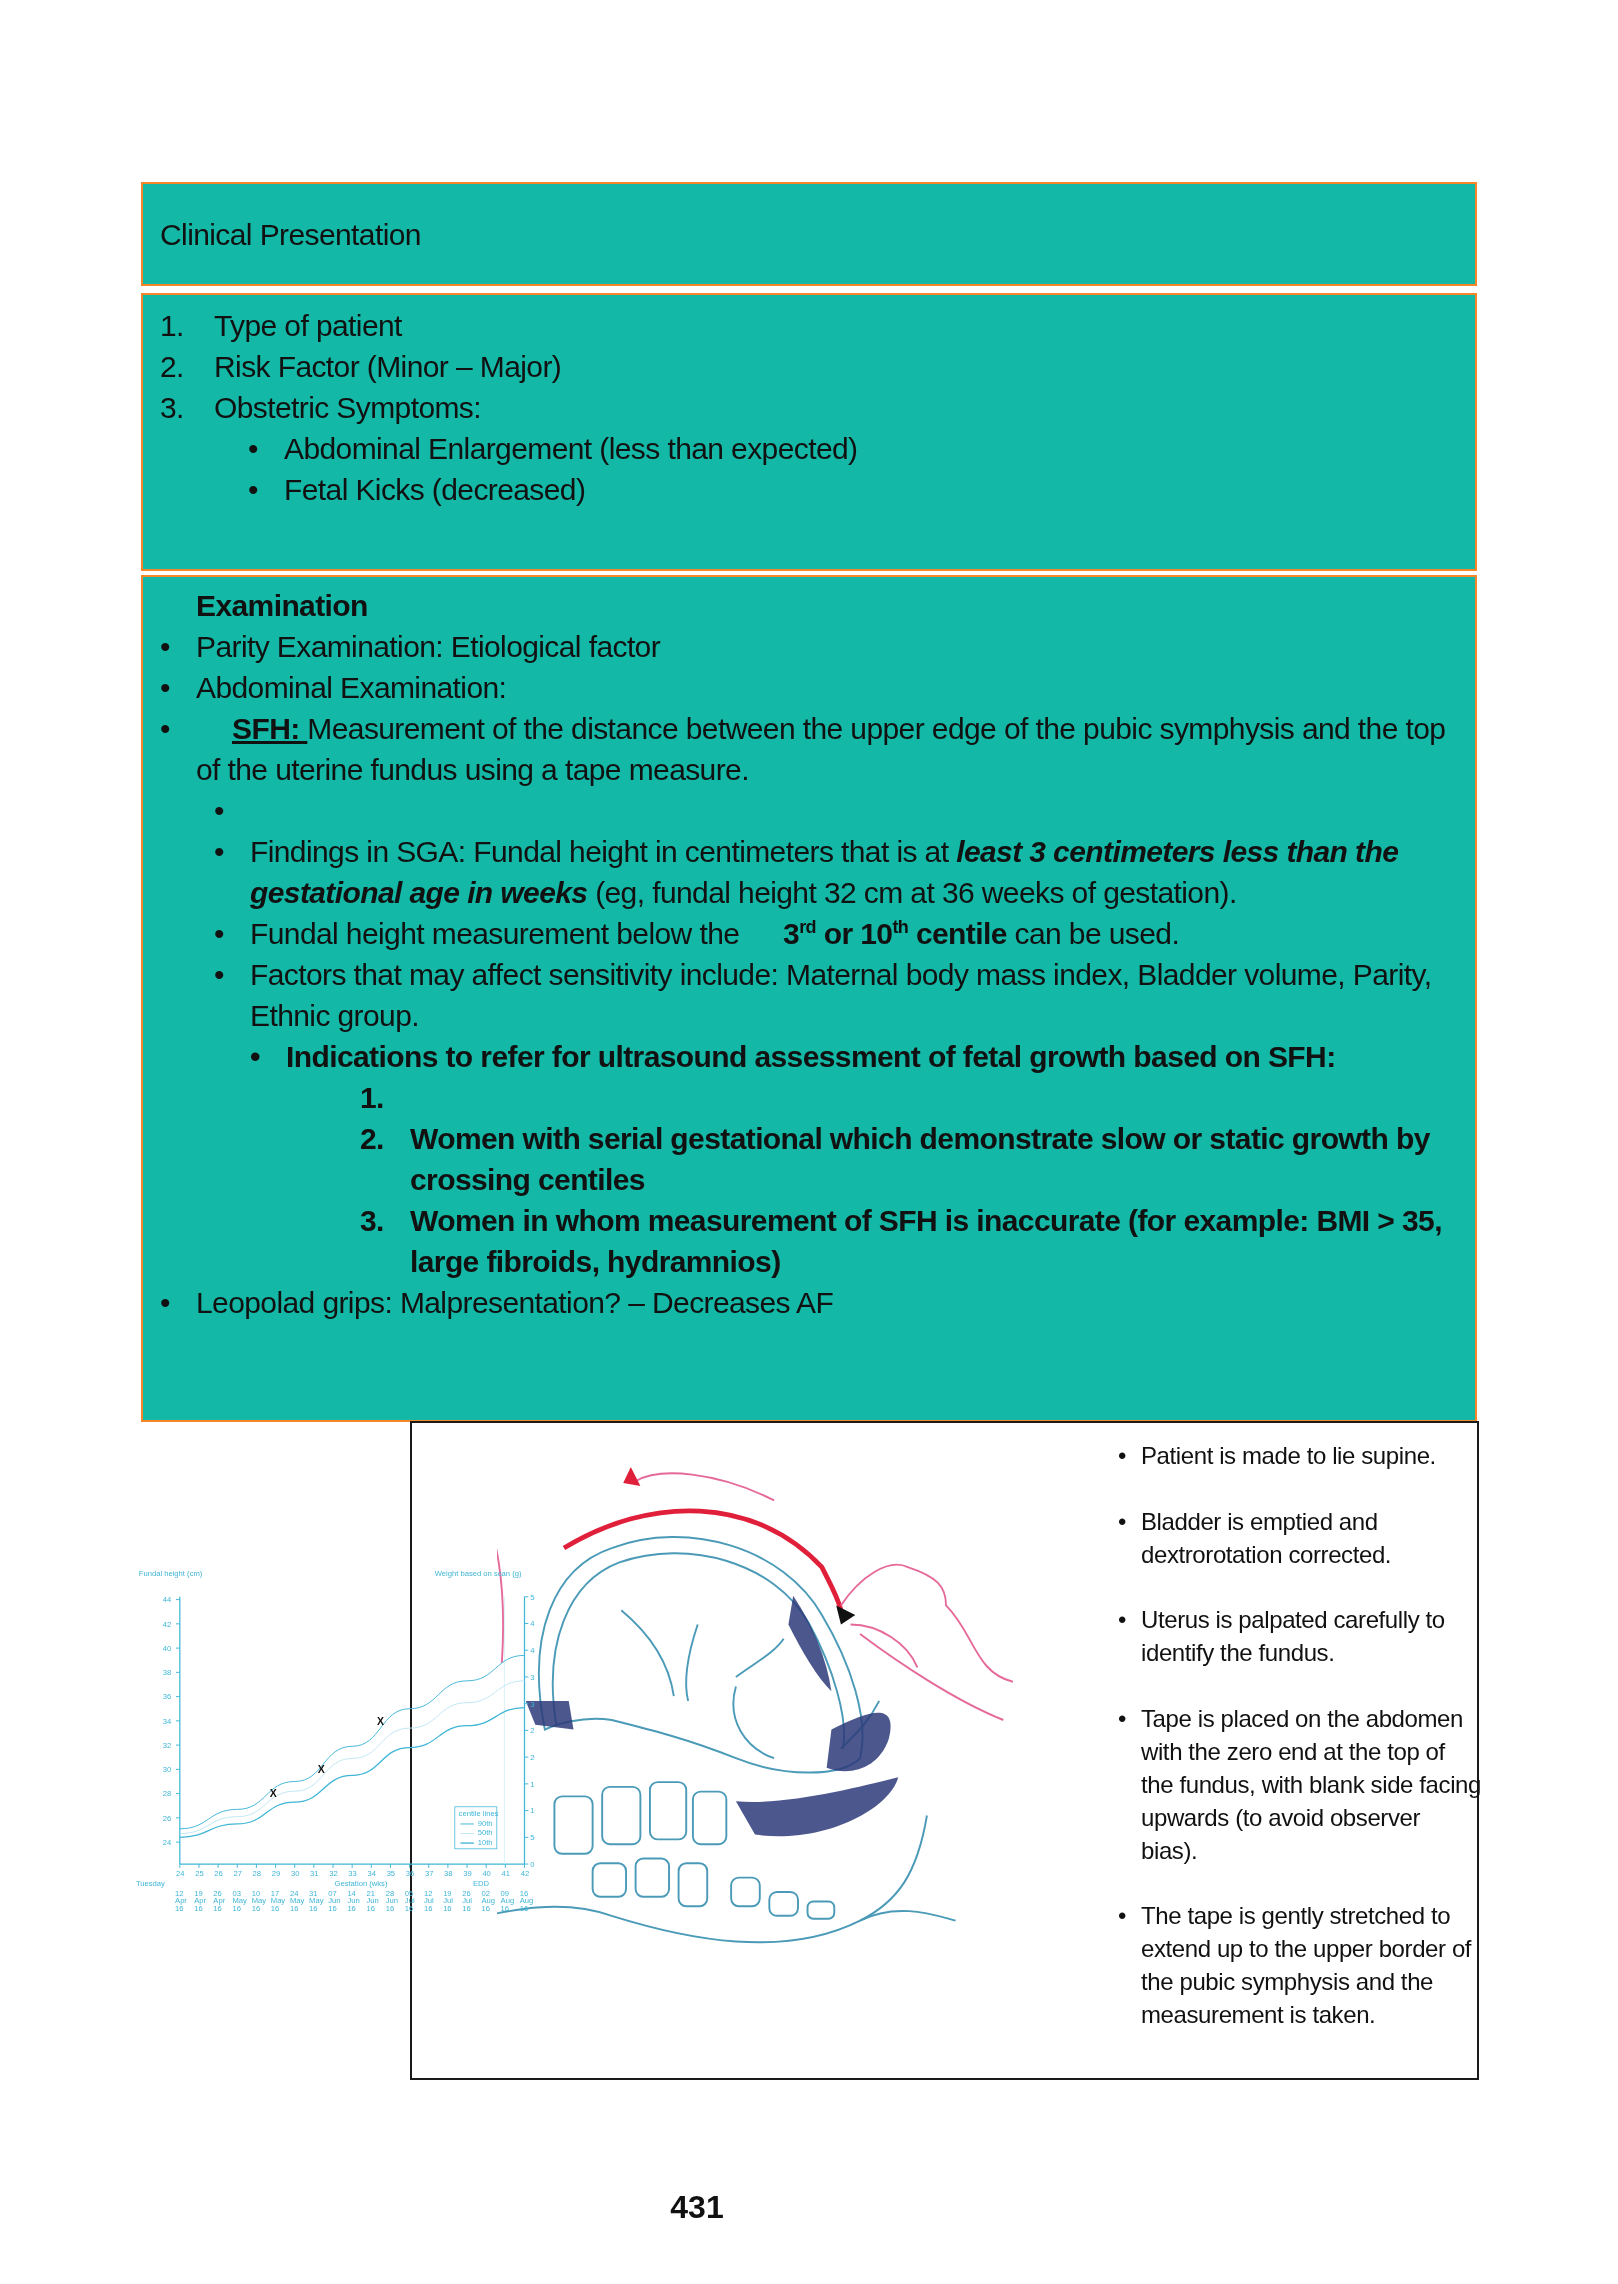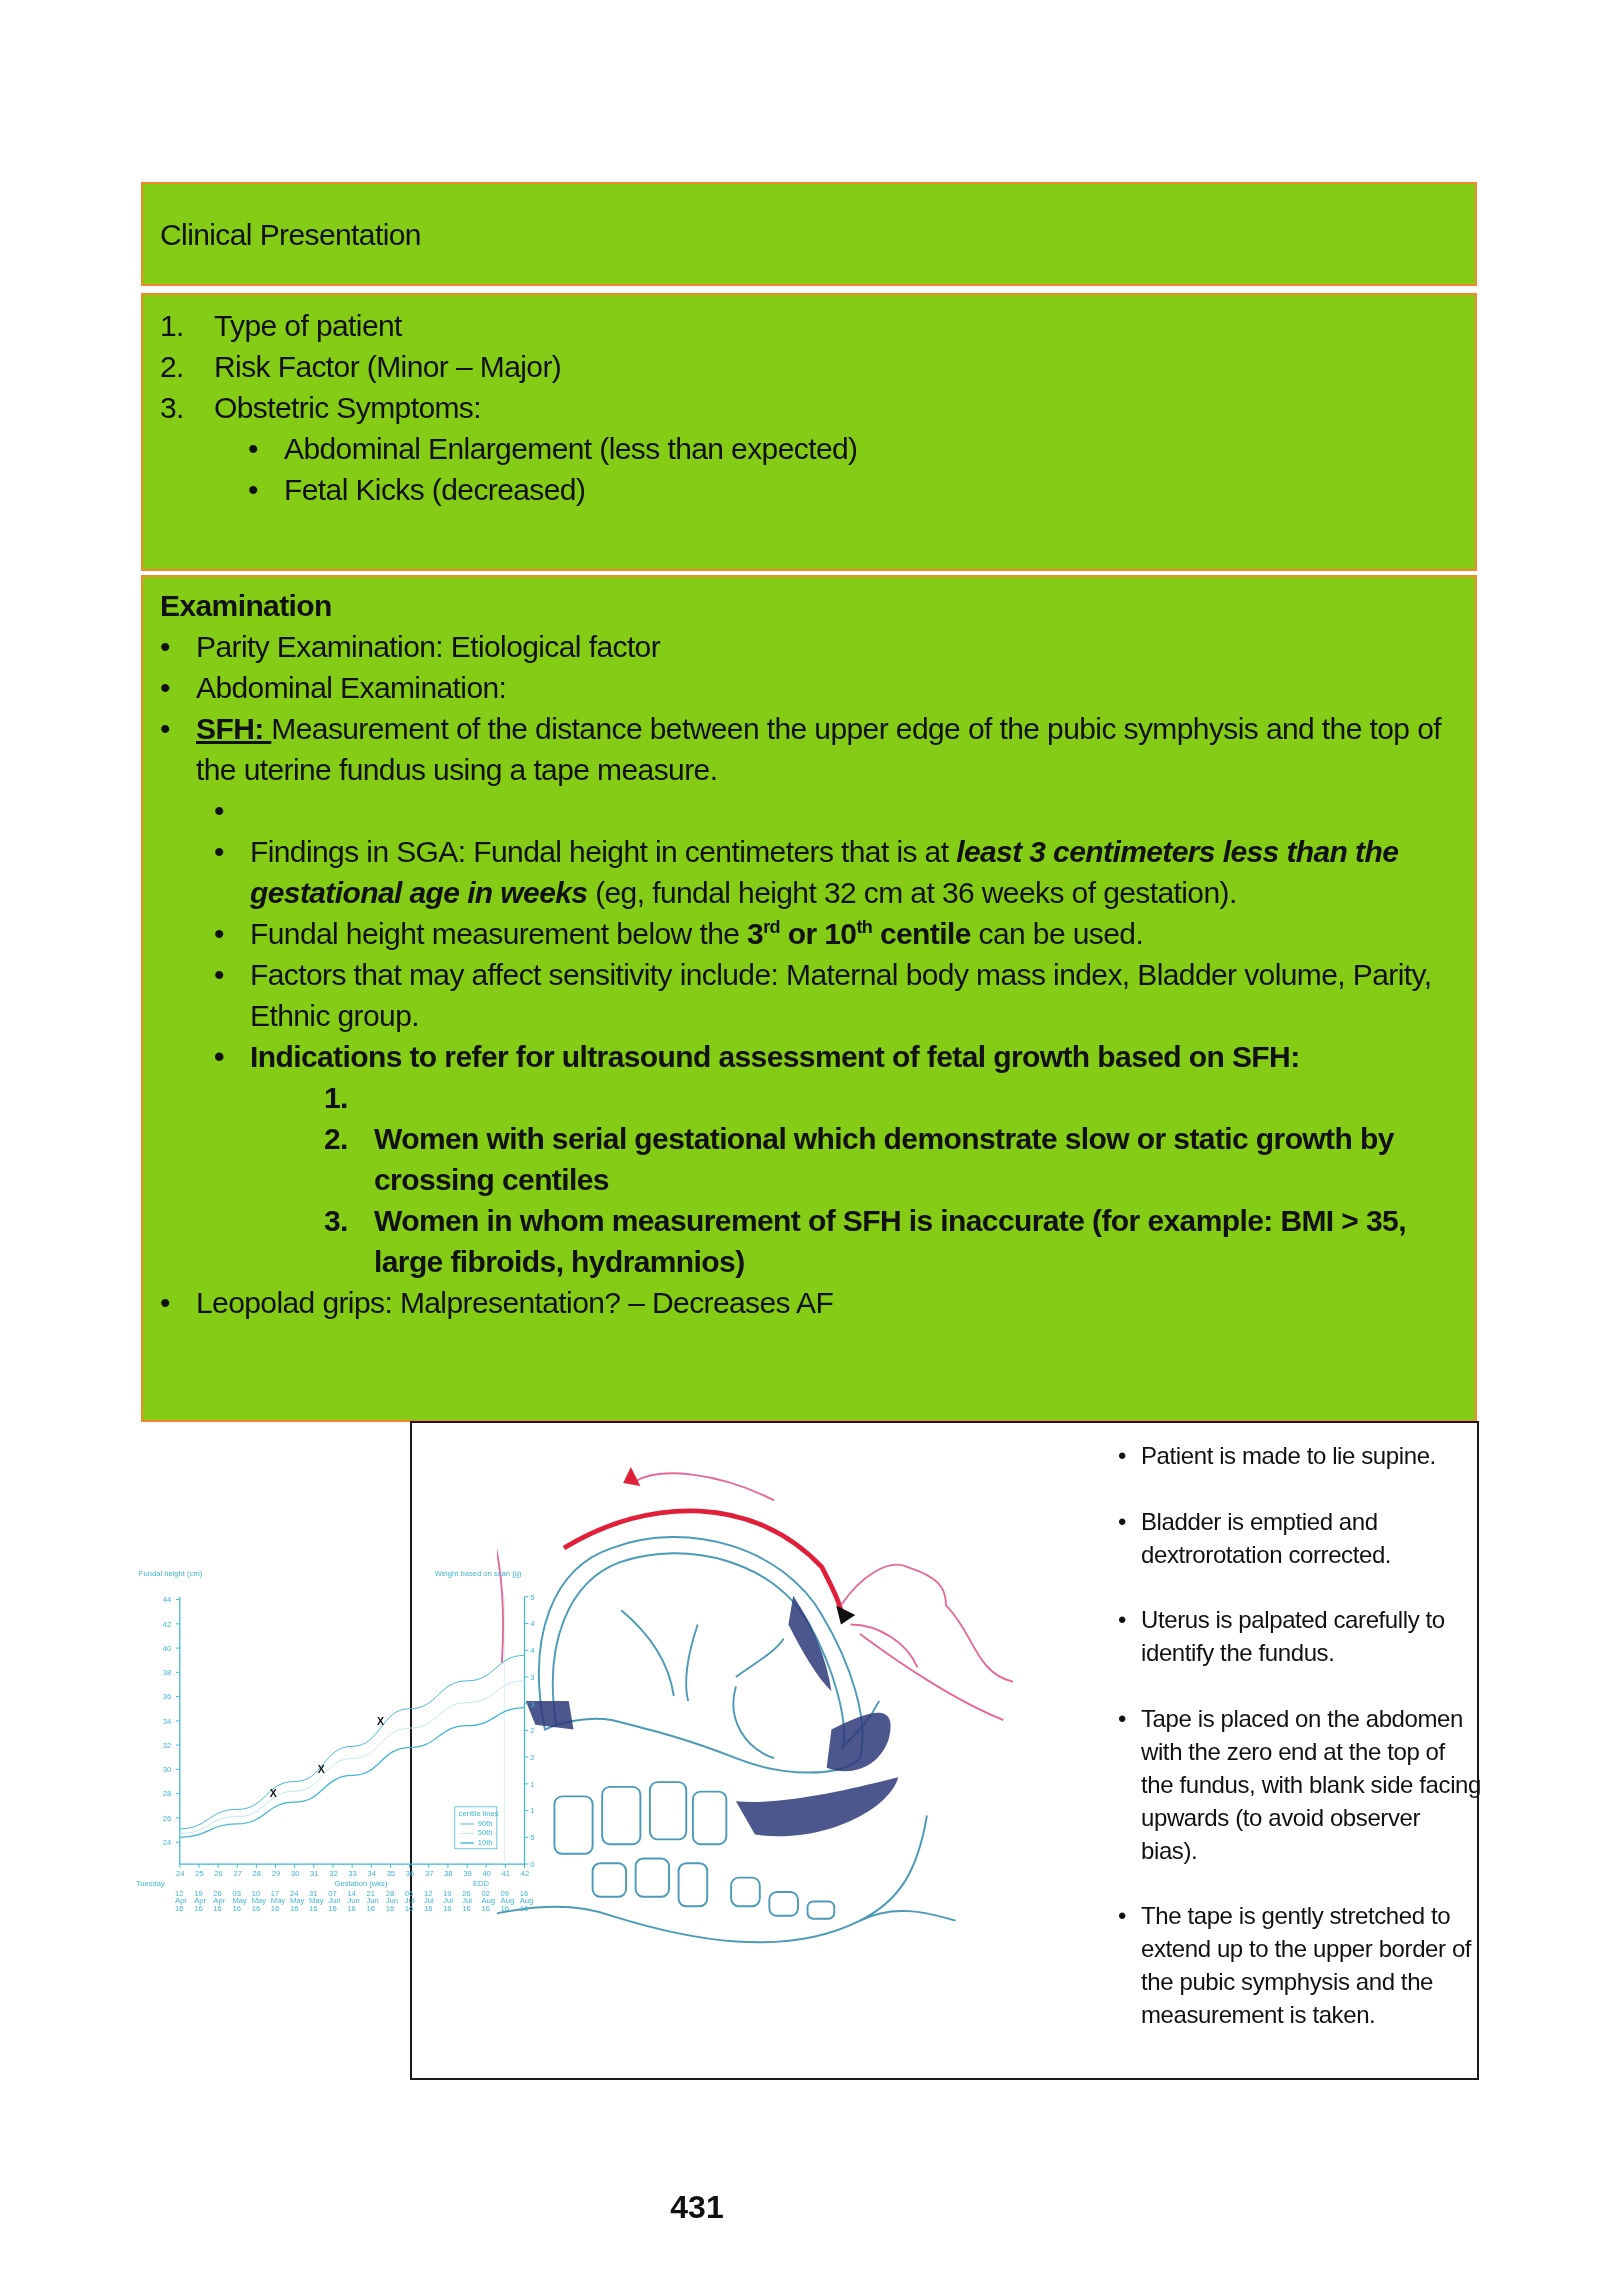--- a/index.html
+++ b/index.html
@@ -1,26 +1,26 @@
 <!DOCTYPE html>
 <html><head>
 <meta charset="utf-8">
 <style>
   html, body { margin: 0; padding: 0; background: #ffffff; }
   body { width: 1618px; height: 2285px; position: relative; overflow: hidden;
          font-family: "Liberation Sans", "DejaVu Sans", sans-serif; color: #111; }
-  .box { position: absolute; left: 141px; width: 1336px; border: 2.9px solid #f5862a; box-sizing: border-box; background: #84cc16; }
+  .box { position: absolute; left: 141px; width: 1336px; border: 2.9px solid #f5862a; box-sizing: border-box; background: #14b8a6; }
   .t { font-family: "Liberation Sans Narrow", "Liberation Sans", sans-serif; font-size: 30px; line-height: 41px; letter-spacing: -0.6px; }
   #box1 { top: 182px; height: 104px; }
   #box1 .t { position: absolute; left: 17px; top: 30px; }
   #box2 { top: 293px; height: 278px; padding: 9.6px 17px; }
   #box3 { top: 575px; height: 847px; padding: 7.6px 17px; }
   .row { display: flex; align-items: flex-start; }
   .mk { flex: 0 0 auto; }
-  .bold { font-weight: bold; }
+  .bold { font-weight: bold; margin-left: 36px; }
   .bi { font-weight: bold; font-style: italic; }
   .u { text-decoration: underline; }
   sup { font-size: 60%; line-height: 0; vertical-align: super; }
   .lvl1 .mk { width: 54px; }
   .lvl1b .mk { width: 36px; padding-left: 0; }
   .lvl2 { padding-left: 88px; }
   .lvl2 .mk { width: 36px; }
   .lvl2b { padding-left: 54px; }
   .lvl2b .mk { width: 36px; }
   .lvl3 { padding-left: 164px; }

